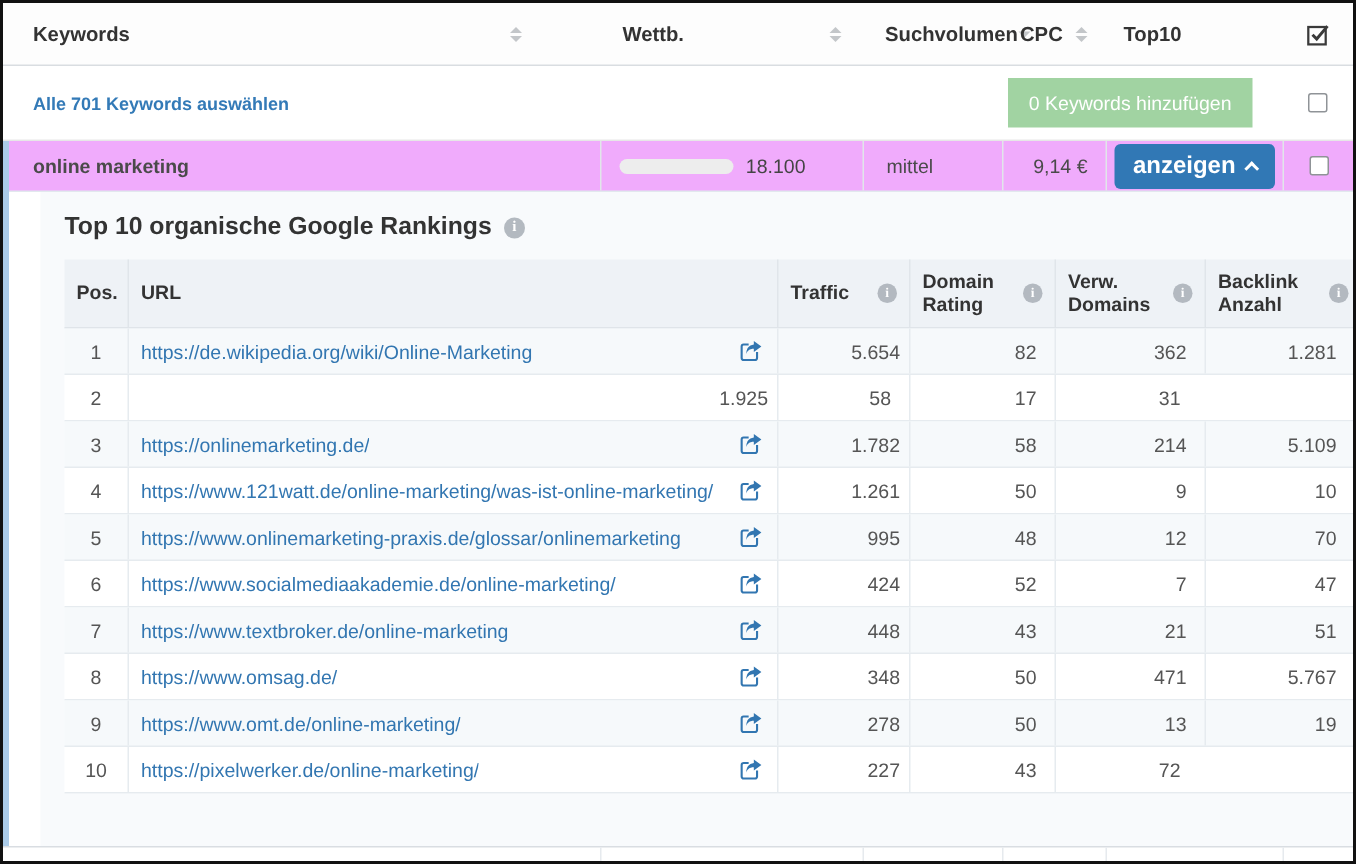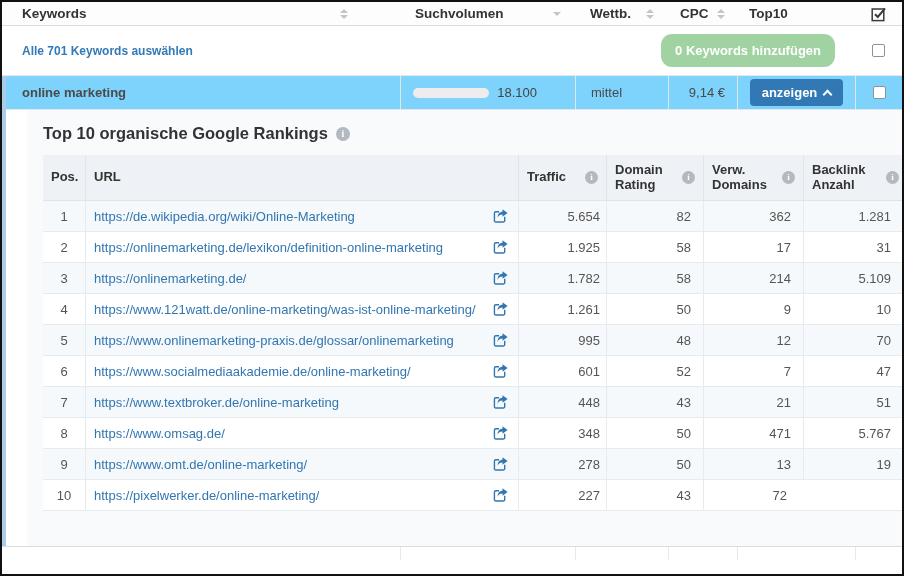--- a/index.html
+++ b/index.html
@@ -2,57 +2,57 @@
 <html><head>
 <meta charset="utf-8">
 <style>
   * { box-sizing: border-box; margin: 0; padding: 0; }
   html,body { background:#fff; }
   body { font-family: "Liberation Sans", sans-serif; color:#333; }
   .screen { width:904px; height:576px; border:2px solid #111; background:#fff; overflow:hidden; }
 
   
   .list-header { display:grid; grid-template-columns:398px 175px 93px 69px 118px 47px;
-                 height:24px; align-items:center; border-bottom:1px solid #d9dde1; background:#fdfdfd; }
+                 height:42px; align-items:center; border-bottom:1px solid #d9dde1; background:#fdfdfd; }
   .list-header .hcell { display:flex; align-items:center; font-size:13.5px; font-weight:bold; color:#333; height:100%; }
   .hc-keywords { padding-left:20px; }
   .hc-suchvolumen, .hc-wettb { padding-left:15px; }
   .hc-cpc, .hc-top10 { padding-left:12px; }
   .hc-check { justify-content:center; }
   .sort-both { display:inline-flex; flex-direction:column; gap:2px; margin-left:auto; }
   .hc-keywords .sort-both { margin-right:52px; }
   .hc-wettb .sort-both { margin-right:14px; }
   .hc-cpc .sort-both { margin-right:12px; }
   .tri-up { width:0;height:0;border-left:4px solid transparent;border-right:4px solid transparent;border-bottom:4px solid #c3c6c9; }
   .tri-down { width:0;height:0;border-left:4px solid transparent;border-right:4px solid transparent;border-top:4px solid #c3c6c9; }
   .sort-down-only { margin-left:auto; margin-right:14px; }
 
   
   .select-row { display:flex; align-items:center; height:50px; border-bottom:1px solid #e7e7e7; background:#fff; }
   .select-all-link { font-size:12px; font-weight:bold; color:#337ab7; text-decoration:none; padding-left:20px; cursor:pointer; }
-  .add-btn { margin-left:auto; background:#a1d3a2; color:#fff; font-size:13px; font-weight:bold;
-             border:none; border-radius:11px; padding:9px 14px; cursor:pointer; font-family:"Liberation Sans",sans-serif; }
+  .add-btn { margin-left:auto; background:#a1d3a2; color:#fff; font-size:13px; font-weight:normal;
+             border:none; border-radius:0; padding:9px 14px; cursor:pointer; font-family:"Liberation Sans",sans-serif; }
   .select-row .cb-cell { width:47px; margin-left:20px; display:flex; justify-content:center; }
   .checkbox { width:13px; height:13px; border:1px solid #8f9397; border-radius:2px; background:#fff; cursor:pointer; }
 
   
   .expanded-block { border-left:4px solid #abcbe8; }
   .keyword-row { display:grid; grid-template-columns:394px 175px 93px 69px 118px 47px;
-                 height:34px; align-items:center; background:#7dd3fc; border-bottom:1px solid #e2e8ee; }
+                 height:34px; align-items:center; background:#f0abfc; border-bottom:1px solid #e2e8ee; }
   .keyword-row .kcell { display:flex; align-items:center; height:100%; font-size:13px; color:#4a4a4a; }
   .keyword-row .kcell + .kcell { border-left:1px solid #e1e6ea; }
   .kc-keyword { padding-left:16px; font-weight:bold; color:#333; font-size:13.5px; }
   .kc-vol { }
   .vol-bar { width:76px; height:10px; border-radius:5px; background:#ededed; margin-left:12px; overflow:hidden; flex-shrink:0; }
   .vol-fill { height:100%; border-radius:5px; background:#3c80c0; }
   .vol-value { flex:1; text-align:right; padding-right:38px; color:#444; }
   .kc-wettb { padding-left:15px; color:#555; }
   .kc-cpc { justify-content:flex-end; padding-right:12px; color:#444; }
   .kc-top10 { justify-content:center; }
-  .show-btn { background:#3178b5; color:#fff; border:none; border-radius:4px; font-size:13px; font-weight:bold;
+  .show-btn { background:#3178b5; color:#fff; border:none; border-radius:4px; font-size:16px; font-weight:bold;
               padding:6px 12px; display:inline-flex; align-items:center; gap:7px; cursor:pointer; font-family:"Liberation Sans",sans-serif; }
   .chev-up { width:7px; height:7px; border-left:2px solid #fff; border-top:2px solid #fff; transform:rotate(45deg); margin-top:3px; }
   .kc-check { justify-content:center; }
 
   
   .rankings-panel { background:#f8fafc; padding:14px 16px 0 16px; height:436px;margin-left:21px; }
   .rankings-title { font-size:16.5px; font-weight:bold; color:#333; display:flex; align-items:center; gap:8px; }
   .info-icon { width:14px; height:14px; border-radius:50%; background:#b3b9c0; color:#fff;
                display:inline-flex; align-items:center; justify-content:center;
                font-family:"Liberation Serif", serif; font-size:10px; font-weight:bold; flex-shrink:0; }
@@ -92,30 +92,30 @@
 <div class="screen">
 
   <div class="list-header">
     <div class="hcell hc-keywords">
       <span>Keywords</span>
       <span class="sort-both">
           <span class="tri-up"></span>
           <span class="tri-down"></span>
         </span>
     </div>
-    <div class="hcell hc-suchvolumen">
-      <span>Suchvolumen</span>
-      <span class="tri-down sort-down-only"></span>
-    </div>
     <div class="hcell hc-wettb">
       <span>Wettb.</span>
       <span class="sort-both">
           <span class="tri-up"></span>
           <span class="tri-down"></span>
         </span>
+    </div>
+    <div class="hcell hc-suchvolumen">
+      <span>Suchvolumen</span>
+      <span class="tri-down sort-down-only"></span>
     </div>
     <div class="hcell hc-cpc">
       <span>CPC</span>
       <span class="sort-both">
           <span class="tri-up"></span>
           <span class="tri-down"></span>
         </span>
     </div>
     <div class="hcell hc-top10">
       <span>Top10</span>
@@ -198,29 +198,20 @@
                   </svg>
                 </span>
               </div>
               <div class="td td-num pr6">5.654</div>
               <div class="td td-num pr12">82</div>
               <div class="td td-num pr12">362</div>
               <div class="td td-num pr16">1.281</div>
             </div>
             <div class="trow">
               <div class="td td-pos">2</div>
-              <div class="td td-url">
-                <a class="url-link">https://onlinemarketing.de/lexikon/definition-online-marketing</a>
-                <span class="ext-btn">
-                  <svg width="15" height="14" viewBox="0 0 16 15">
-                    <path d="M12.5 8.2 v4.3 a1.4 1.4 0 0 1 -1.4 1.4 h-8.2 a1.4 1.4 0 0 1 -1.4 -1.4 v-8.2 a1.4 1.4 0 0 1 1.4 -1.4 h3.6" fill="none" stroke="#3276b1" stroke-width="1.5"></path>
-                    <path d="M10.2 0.4 L15.6 4.3 L10.2 8.2 V5.9 C6.9 5.9 5.6 7.4 4.8 9.6 C4.8 5.8 6.5 3.3 10.2 2.8 Z" fill="#3276b1"></path>
-                  </svg>
-                </span>
-              </div>
               <div class="td td-num pr6">1.925</div>
               <div class="td td-num pr12">58</div>
               <div class="td td-num pr12">17</div>
               <div class="td td-num pr16">31</div>
             </div>
             <div class="trow odd">
               <div class="td td-pos">3</div>
               <div class="td td-url">
                 <a class="url-link">https://onlinemarketing.de/</a>
                 <span class="ext-btn">
@@ -271,21 +262,21 @@
               <div class="td td-pos">6</div>
               <div class="td td-url">
                 <a class="url-link">https://www.socialmediaakademie.de/online-marketing/</a>
                 <span class="ext-btn">
                   <svg width="15" height="14" viewBox="0 0 16 15">
                     <path d="M12.5 8.2 v4.3 a1.4 1.4 0 0 1 -1.4 1.4 h-8.2 a1.4 1.4 0 0 1 -1.4 -1.4 v-8.2 a1.4 1.4 0 0 1 1.4 -1.4 h3.6" fill="none" stroke="#3276b1" stroke-width="1.5"></path>
                     <path d="M10.2 0.4 L15.6 4.3 L10.2 8.2 V5.9 C6.9 5.9 5.6 7.4 4.8 9.6 C4.8 5.8 6.5 3.3 10.2 2.8 Z" fill="#3276b1"></path>
                   </svg>
                 </span>
               </div>
-              <div class="td td-num pr6">601</div>
+              <div class="td td-num pr6">424</div>
               <div class="td td-num pr12">52</div>
               <div class="td td-num pr12">7</div>
               <div class="td td-num pr16">47</div>
             </div>
             <div class="trow odd">
               <div class="td td-pos">7</div>
               <div class="td td-url">
                 <a class="url-link">https://www.textbroker.de/online-marketing</a>
                 <span class="ext-btn">
                   <svg width="15" height="14" viewBox="0 0 16 15">

